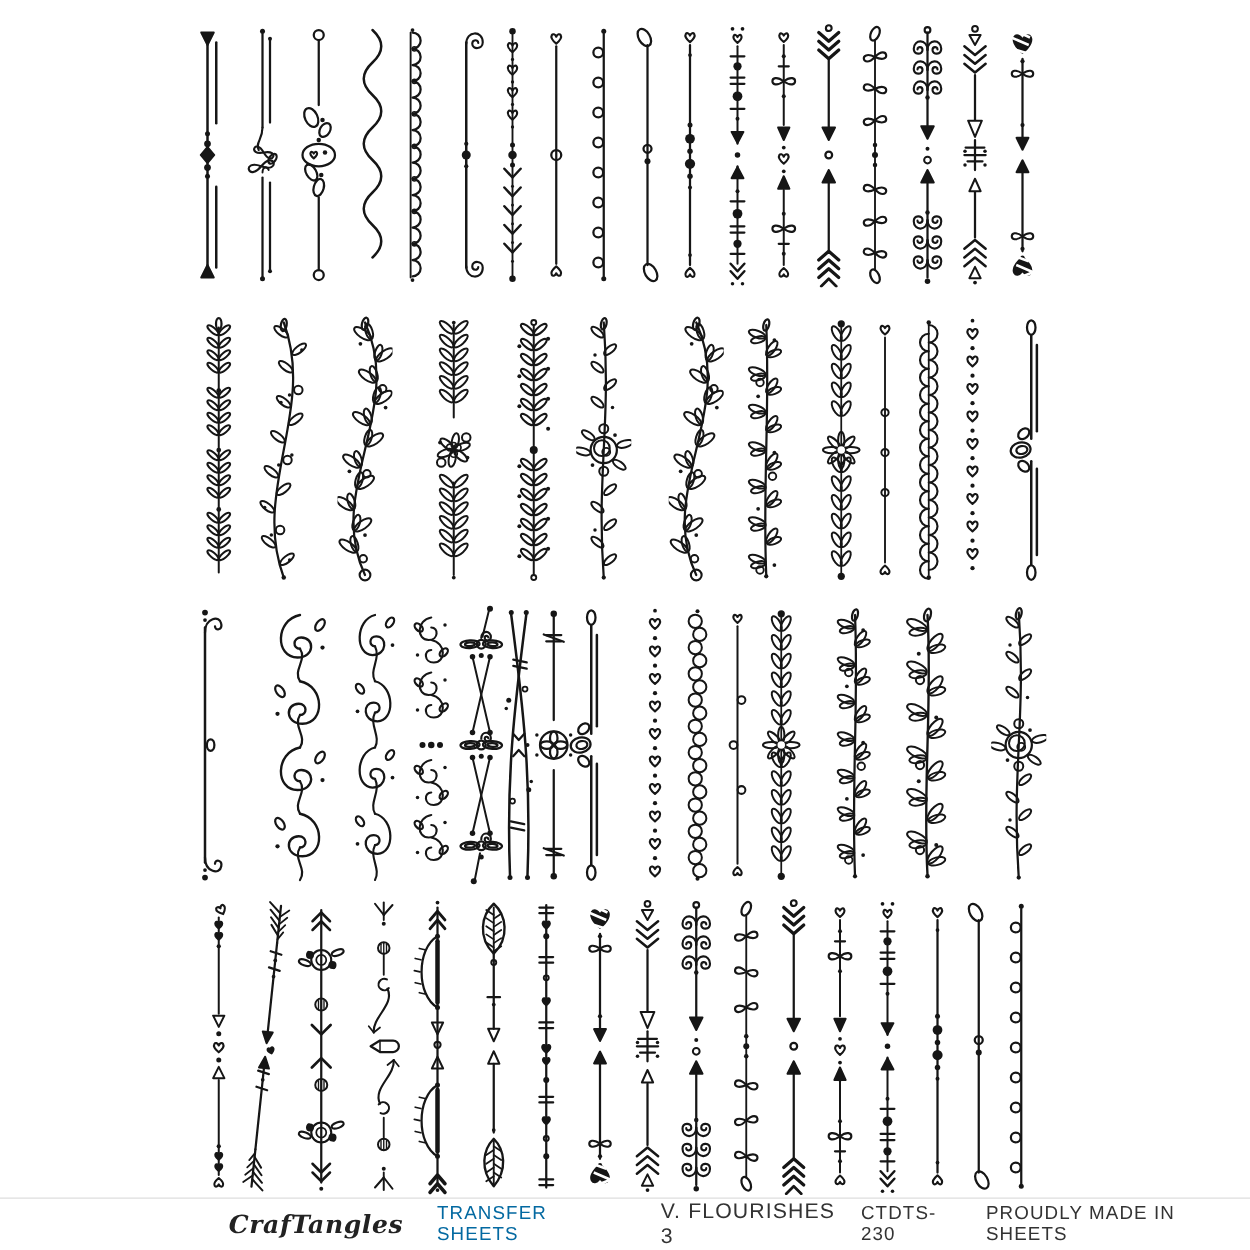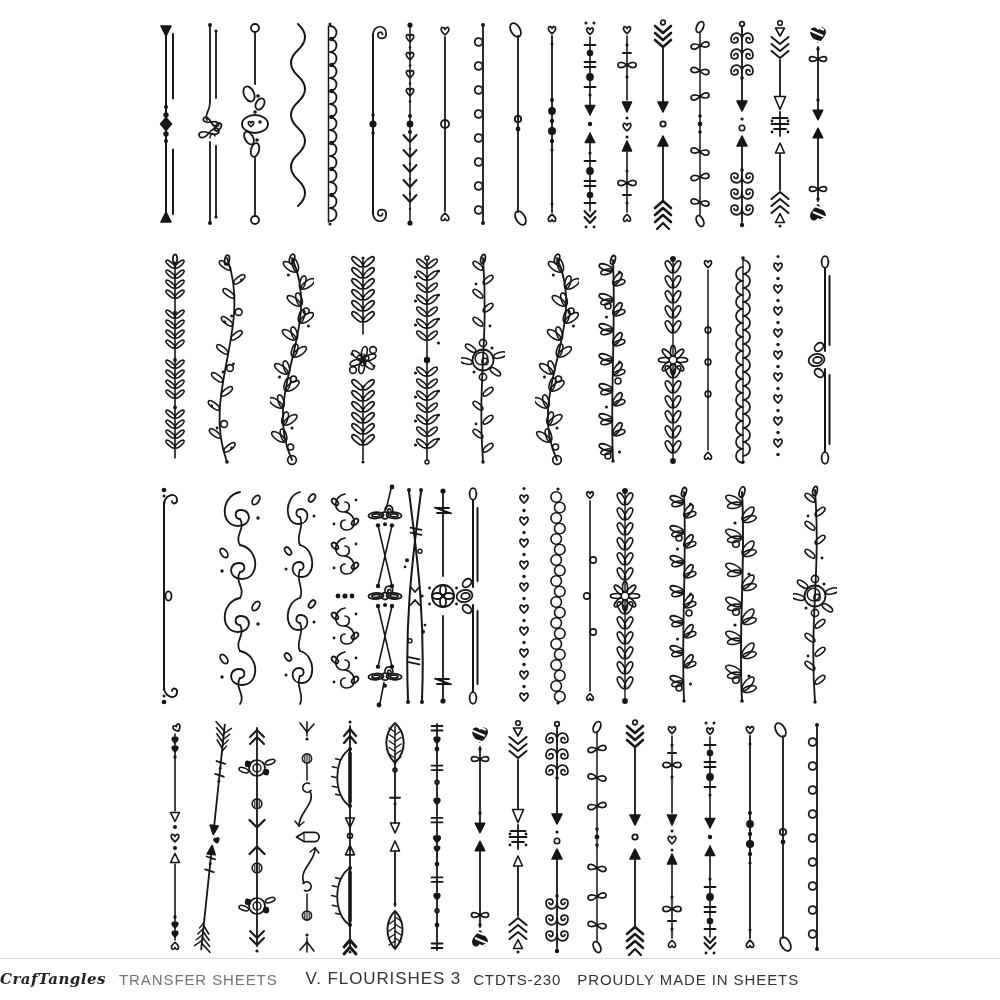--- a/index.html
+++ b/index.html
@@ -3,23 +3,23 @@
 <meta charset="utf-8">
 <style>
   html,body{margin:0;padding:0}
   body{width:1000px;height:1000px;background:#ffffff;position:relative;overflow:hidden;
        font-family:"Liberation Sans",sans-serif}
   .sheet{position:absolute;inset:0}
   .strip{position:absolute}
   .strip svg{display:block}
   .footer-line{position:absolute;left:0;top:958px;width:1000px;height:1px;background:#dedede}
   .footer{position:absolute;left:0;top:962px;width:1000px;height:34px;display:flex;align-items:center}
-  .logo{font-family:"DejaVu Serif",serif;font-style:italic;font-weight:bold;
-        font-size:15px;color:#222;letter-spacing:0.5px}
-  .f-label{margin-left:13px;font-size:15px;letter-spacing:0.9px;color:#737373}
+  .logo{margin-left:183px;font-family:"DejaVu Serif",serif;font-style:italic;font-weight:bold;
+        font-size:20px;color:#222;letter-spacing:0.5px}
+  .f-label{margin-left:27px;font-size:15px;letter-spacing:0.9px;color:#0369a1}
   .f-title{margin-left:28px;font-size:17px;letter-spacing:0.9px;color:#333}
   .f-sku{margin-left:12px;font-size:15px;letter-spacing:0.9px;color:#333}
   .f-origin{margin-left:16px;font-size:15px;letter-spacing:0.9px;color:#333}
 </style>
 </head>
 <body>
 
 <div class="sheet">
   <div id="rows">
       <div class="strip" style="left: 148px; top: 18px;">

